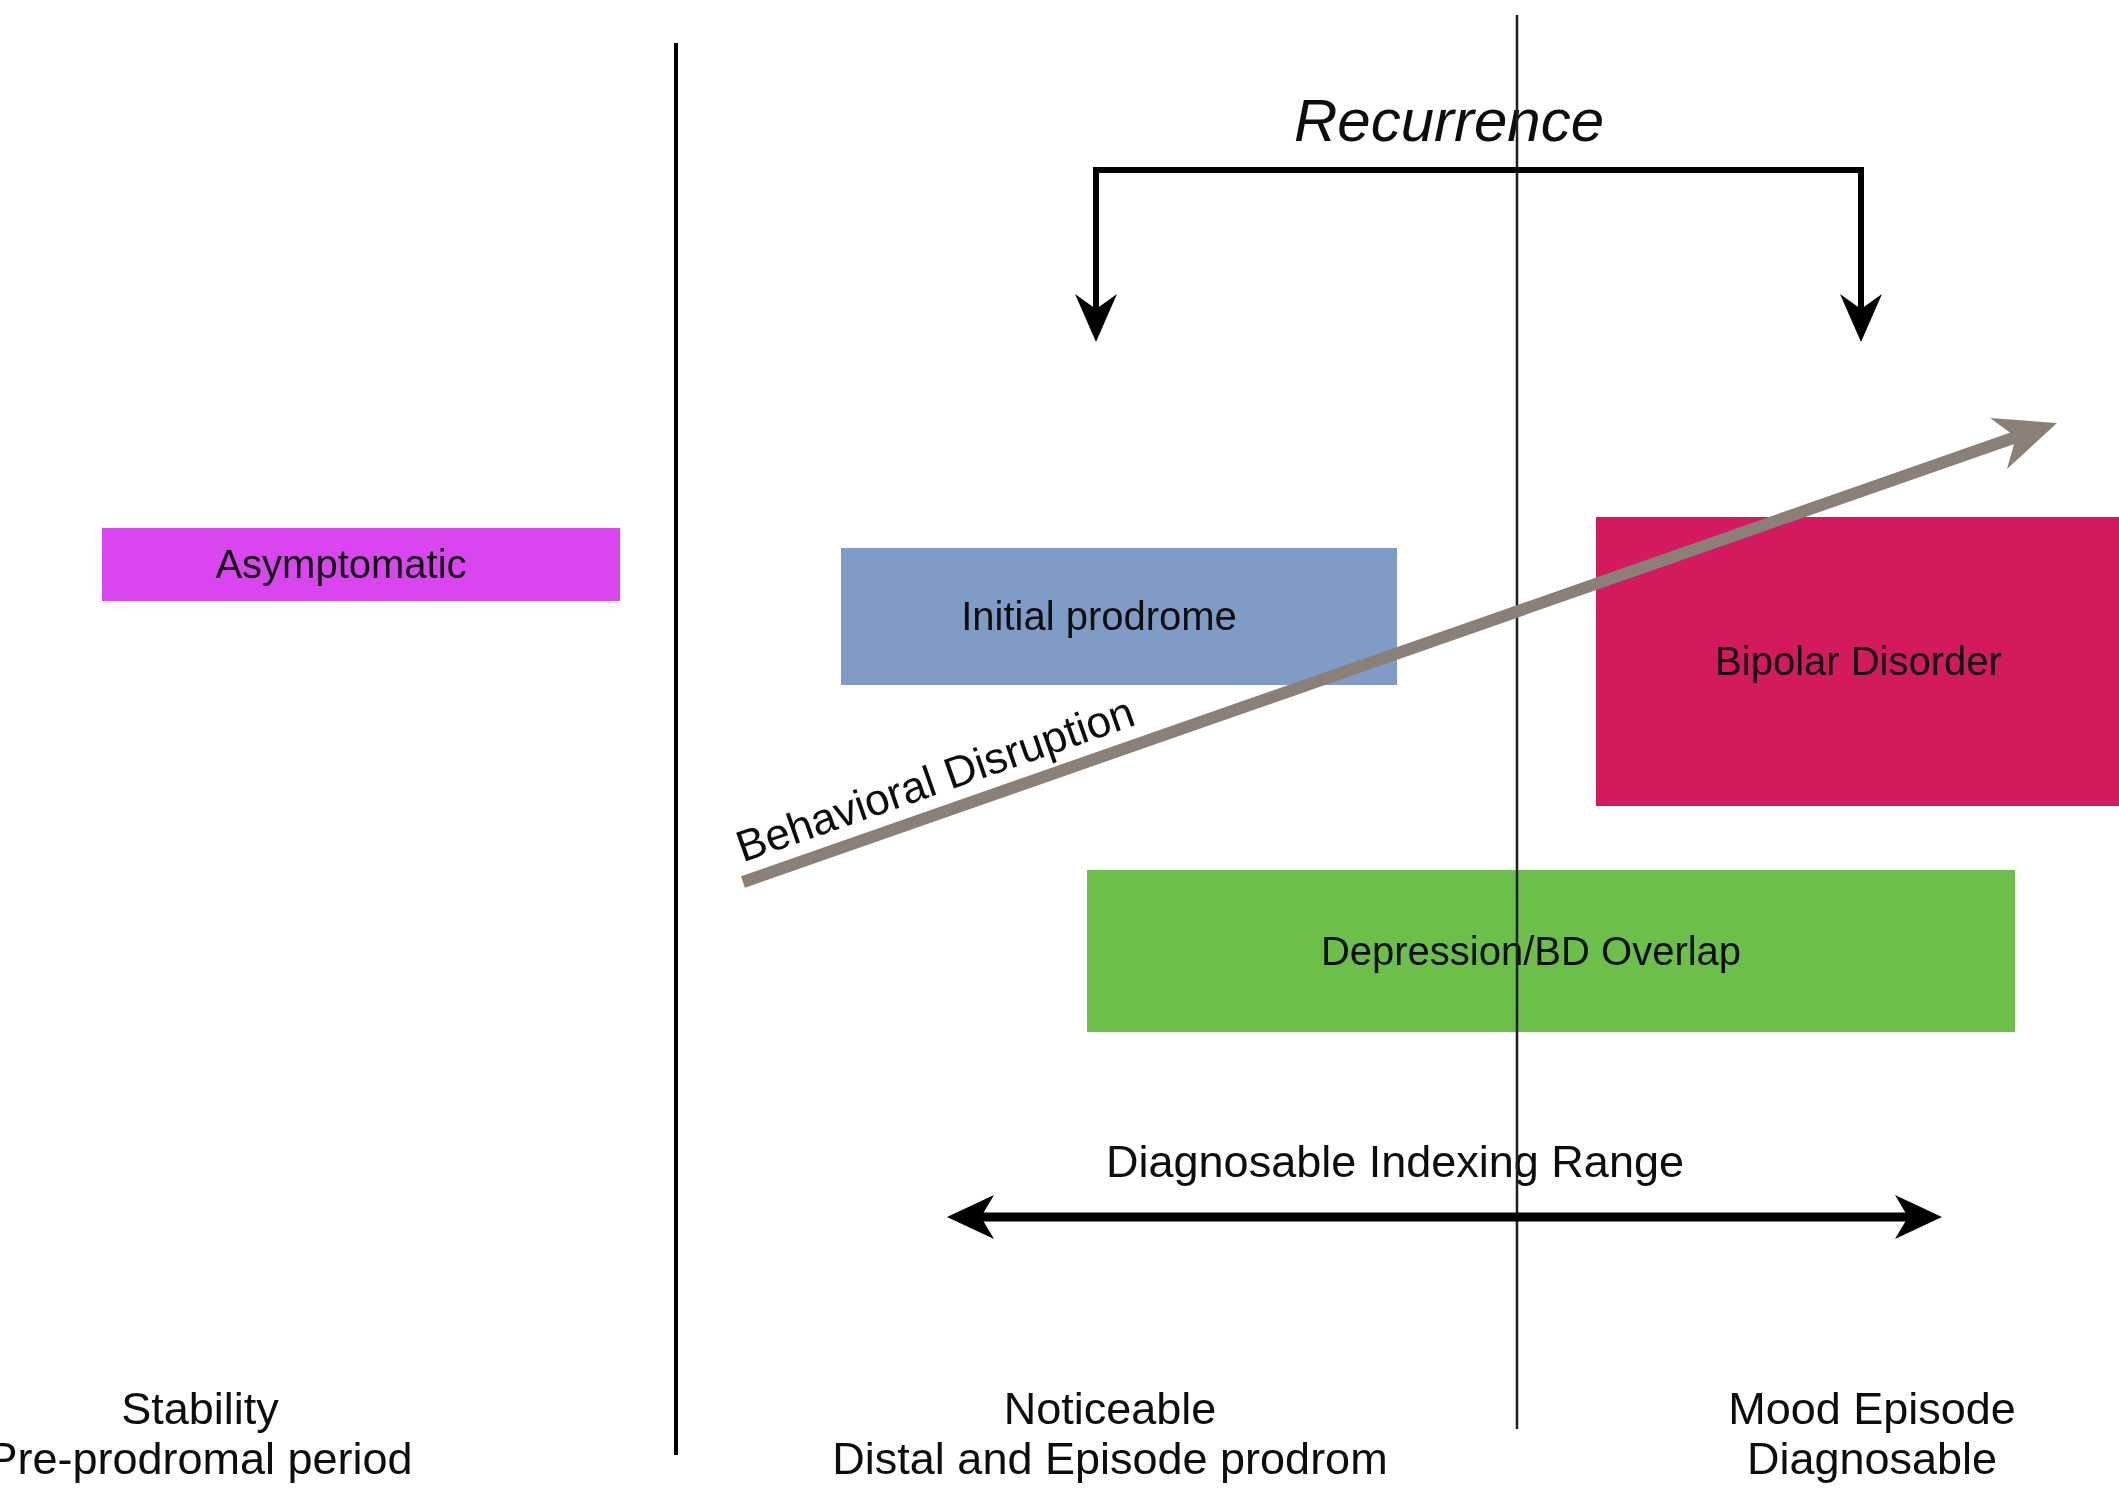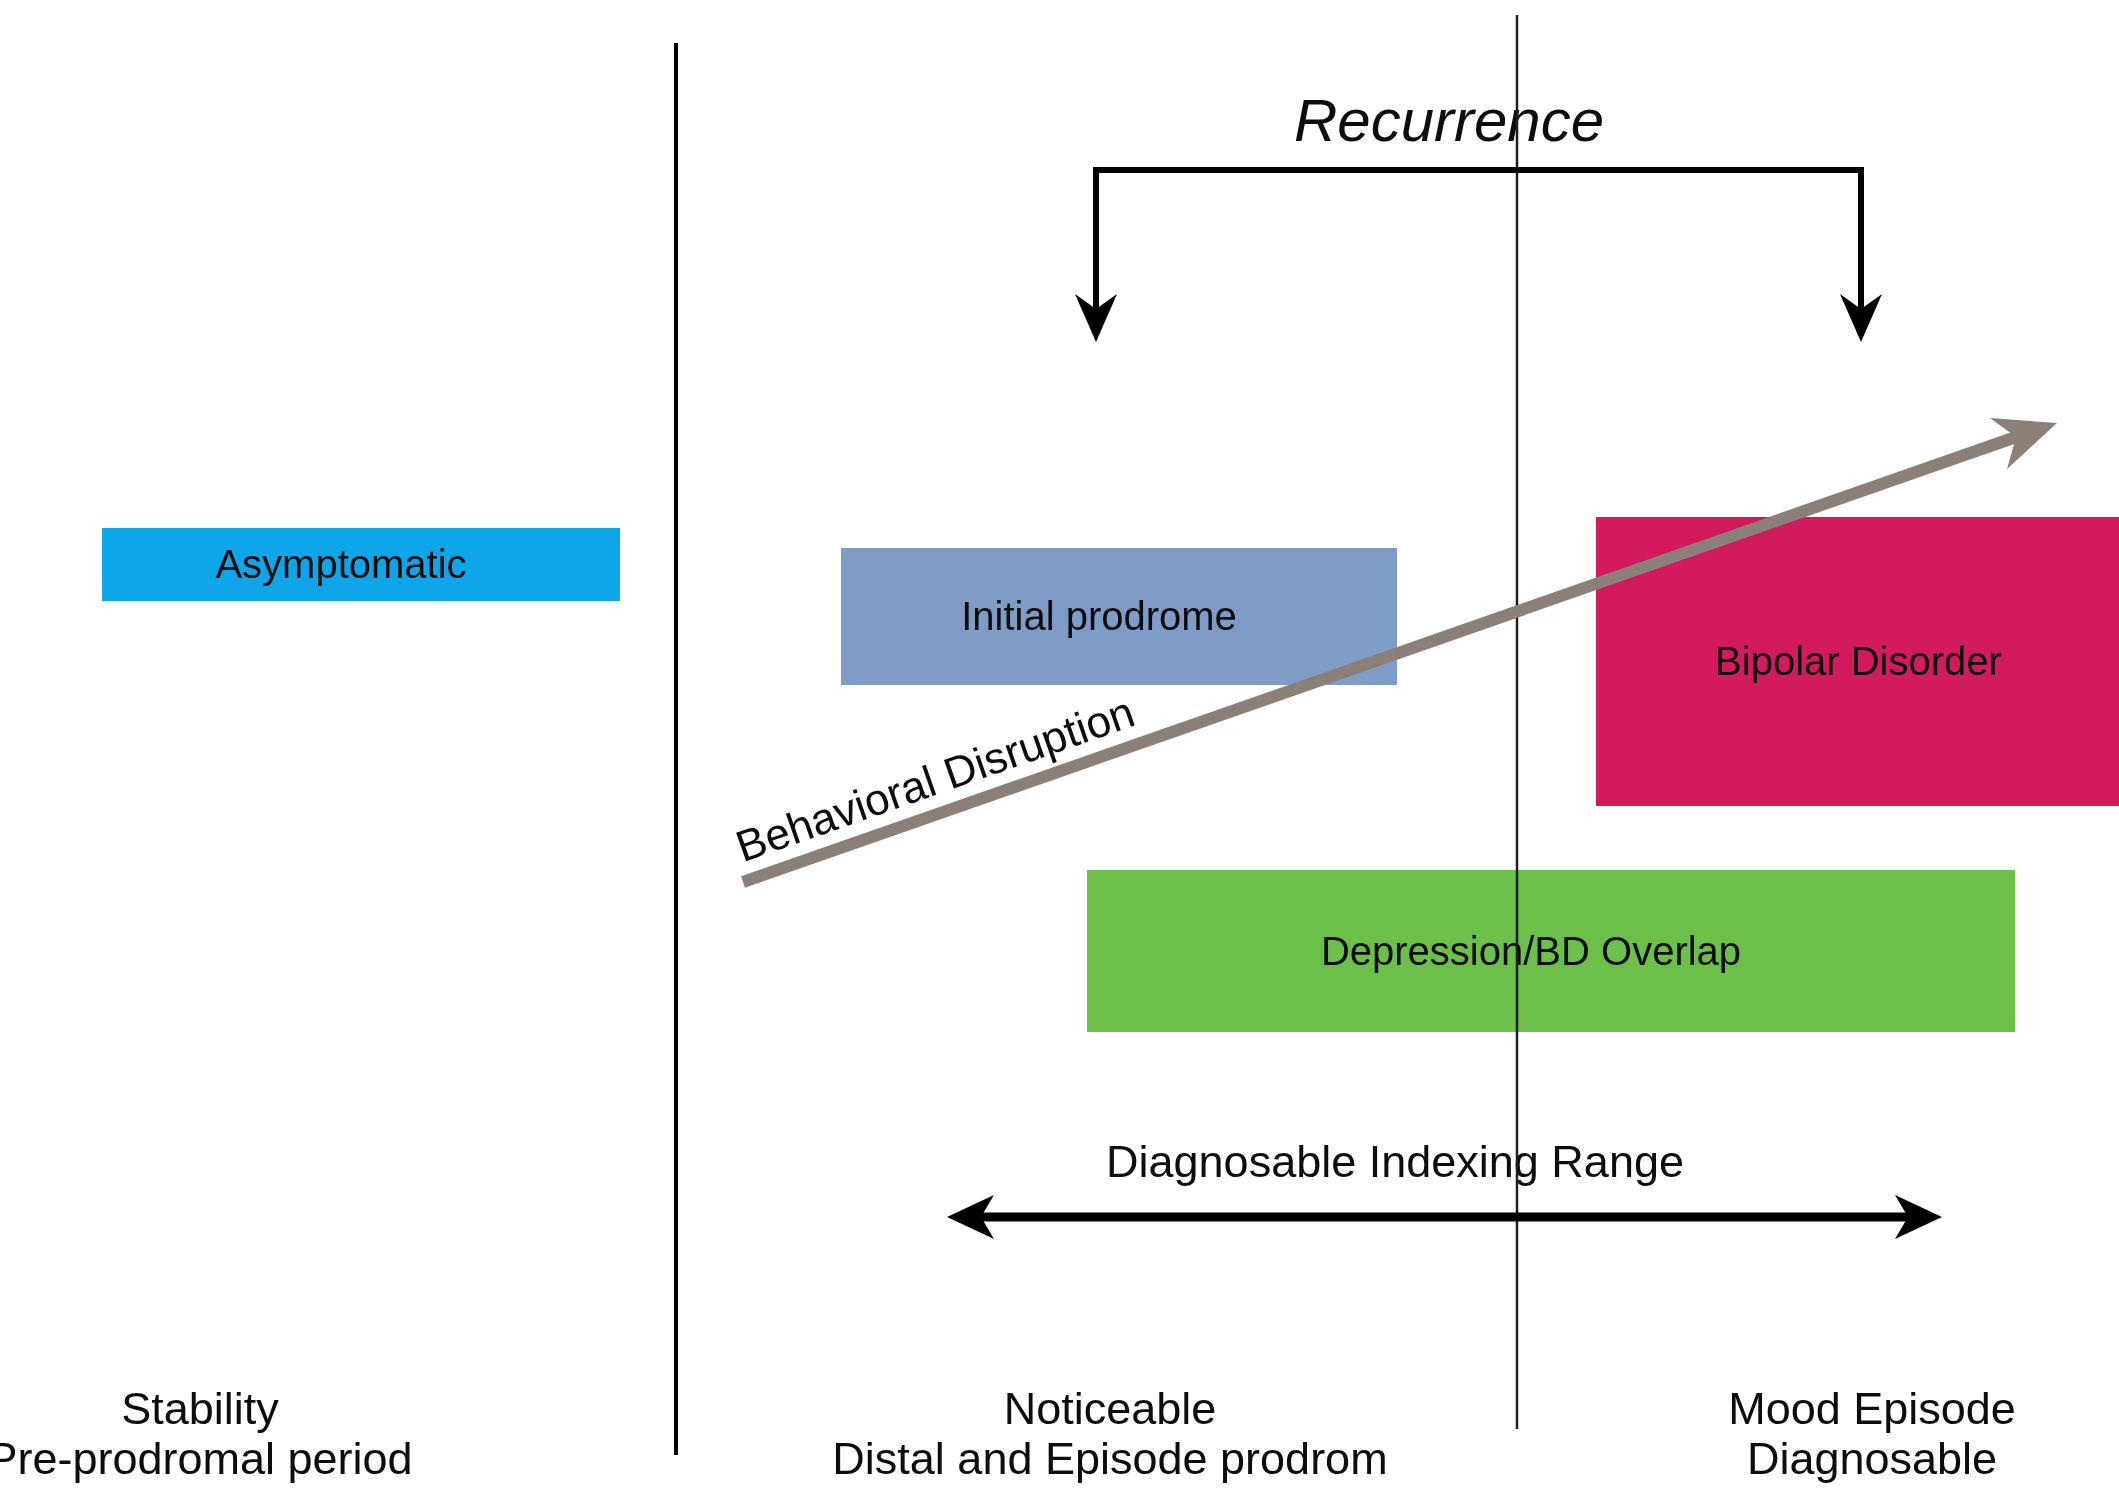--- a/index.html
+++ b/index.html
@@ -69,21 +69,21 @@
     left: 0; top: 0;
     width: 2119px; height: 1497px;
     pointer-events: none;
   }
 </style>
 </head>
 <body>
 
 <div class="canvas">
 
-  <div class="box box-asymptomatic" style="background-color: #0ea5e9;">
+  <div class="box box-asymptomatic" style="background-color: #d946ef;">
     <span>Asymptomatic</span>
   </div>
 
   <div class="box box-initial" style="background-color: rgb(127, 156, 198);">
     <span>Initial prodrome</span>
   </div>
 
   <div class="box box-bipolar" style="background-color: rgb(211, 26, 95); padding-left: 27px;">
     <span>Bipolar Disorder</span>
   </div>

